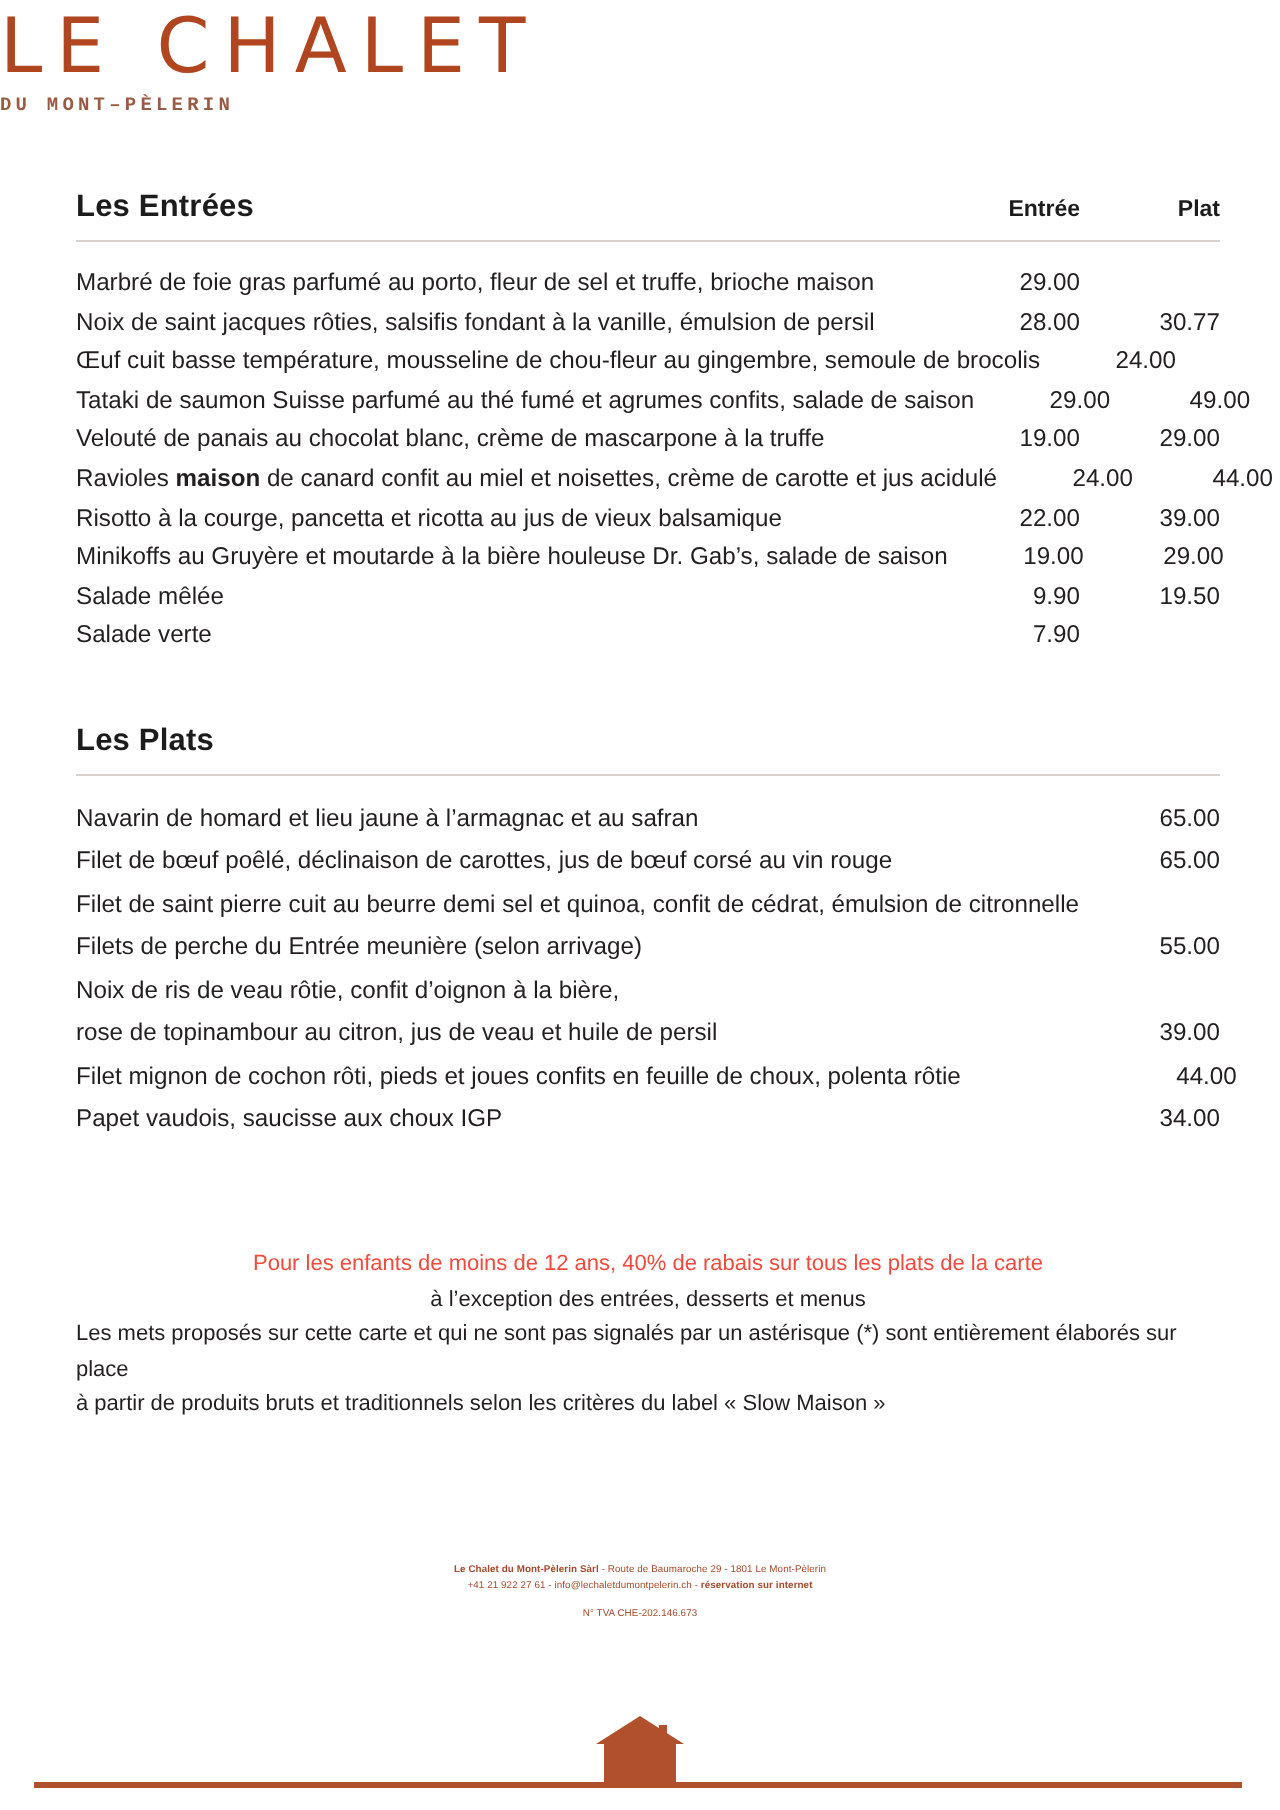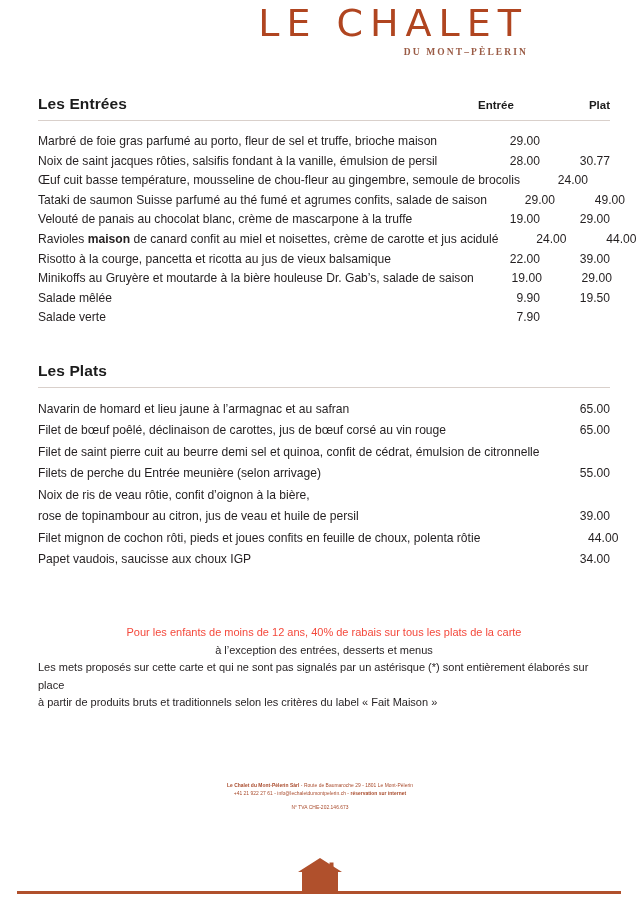--- a/index.html
+++ b/index.html
@@ -46,37 +46,37 @@
     height: 2.5px;
     background: #b0502c;
   }
 
   
   #logo {
     position: absolute;
     left: 0;
     top: 4px;
     width: 528px;
-    text-align: right;
+    text-align: left;
   }
   #logo-title {
     font-size: 38px;
     letter-spacing: 7px;
     color: #b04520;
     font-weight: 400;
     line-height: 1.05;
     font-family: "DejaVu Sans", sans-serif;
   }
   #logo-sub {
     margin-top: 3px;
     font-size: 9.5px;
     letter-spacing: 2.1px;
     color: #9a5b45;
     font-weight: 700;
-    font-family: Liberation Serif, serif;
+    font-family: Liberation Mono, monospace;
   }
 
   
   #content {
     position: absolute;
     left: 38px;
     top: 95px;
     width: 572px;
   }
 
@@ -95,20 +95,21 @@
     letter-spacing: 0.1px;
   }
   .col-heads {
     display: flex;
     font-size: 11.5px;
     font-weight: 700;
     color: #1c1c1c;
   }
   .col-heads .ch-entree {
     width: 62px;
+    text-align: right;
   }
   .col-heads .ch-plat {
     width: 62px;
     text-align: right;
     padding-left: 8px;
   }
   .rule {
     border-bottom: 0.8px solid #d9d0cb;
     margin-bottom: 11px;
   }
@@ -312,21 +313,21 @@
         </div>
       </div>
   </div>
 
 </div>
 
 <div id="notes">
   <div class="note-red">Pour les enfants de moins de 12 ans, 40% de rabais sur tous les plats de la carte</div>
   <div class="note-center">à l’exception des entrées, desserts et menus</div>
   <div class="note-left">Les mets proposés sur cette carte et qui ne sont pas signalés par un astérisque (*) sont entièrement élaborés sur place</div>
-  <div class="note-left">à partir de produits bruts et traditionnels selon les critères du label « Fait Maison »</div>
+  <div class="note-left">à partir de produits bruts et traditionnels selon les critères du label « Slow Maison »</div>
 </div>
 
 <div id="footer">
   <div>
     <span class="fbold">Le Chalet du Mont-Pèlerin Sàrl</span><span> - Route de Baumaroche 29 - 1801 Le Mont-Pèlerin</span>
   </div>
   <div>
     <span>+41 21 922 27 61 - info@lechaletdumontpelerin.ch - </span><span class="fbold">réservation sur internet</span>
   </div>
   <div class="tva">N° TVA CHE-202.146.673</div>

